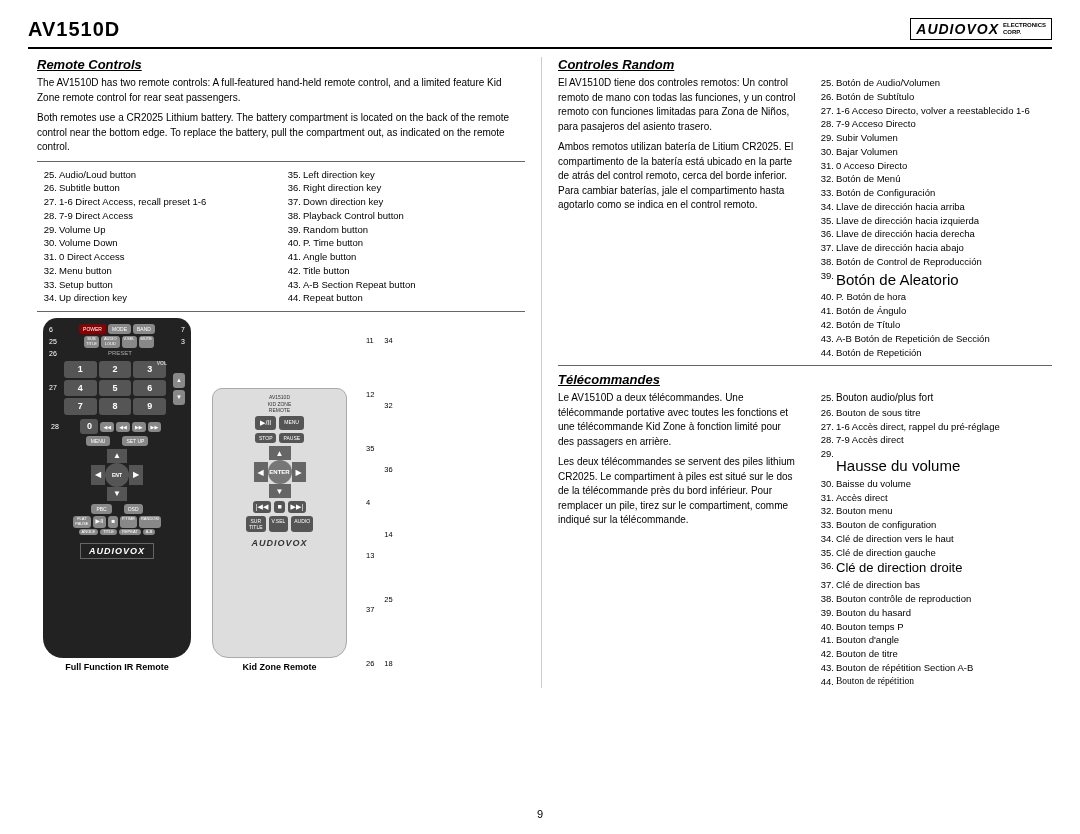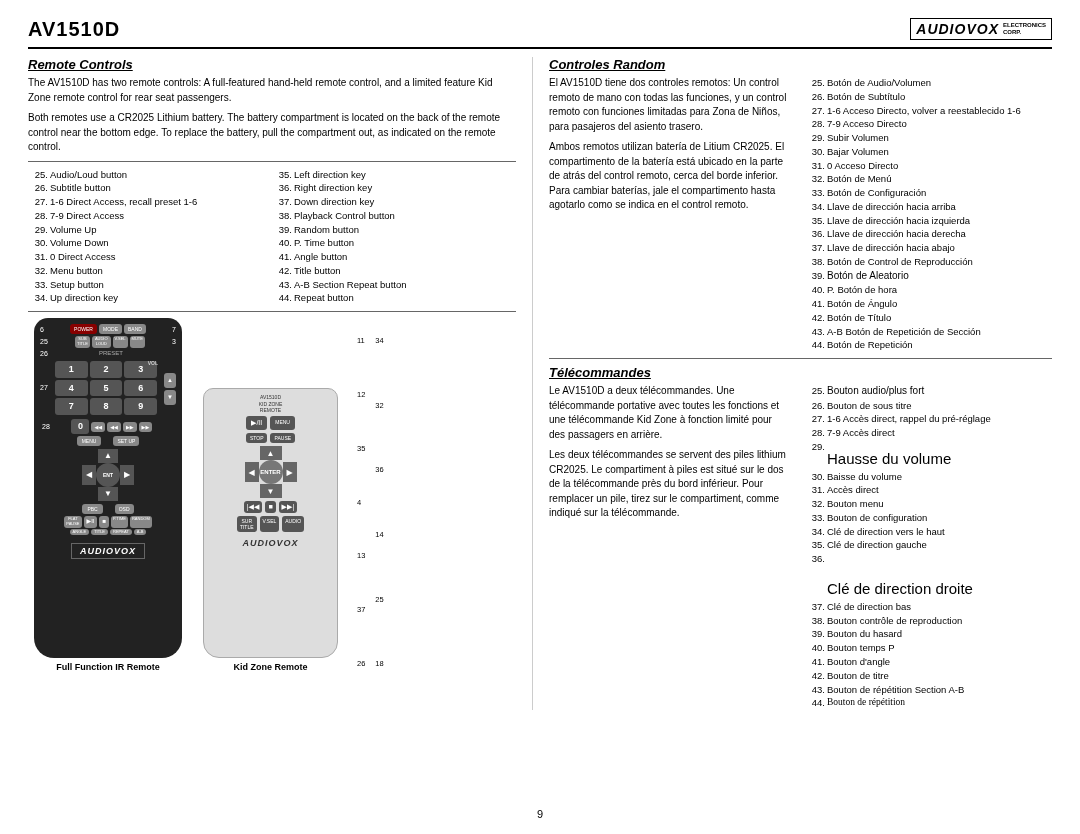--- a/index.html
+++ b/index.html
@@ -51,20 +51,21 @@
       gap: 0;
       width: 100%;
     }
 
     
     .left-col {
       width: 505px;
       flex-shrink: 0;
       padding-right: 16px;
       border-right: 1px solid #ccc;
+      margin-left: 9px;
     }
     
     .right-col {
       width: 545px;
       padding-left: 16px;
     }
 
     .section-title {
       font-size: 13px;
       font-weight: bold;
@@ -613,21 +614,21 @@
           <div class="num-item">
               <span class="num">37.</span>
               <span class="label" style="font-size:9.5px;">Llave de dirección hacia abajo</span>
             </div>
           <div class="num-item">
               <span class="num">38.</span>
               <span class="label" style="font-size:9.5px;">Botón de Control de Reproducción</span>
             </div>
           <div class="num-item">
               <span class="num">39.</span>
-              <span class="label" style="font-size:10px;">Botón de Aleatorio</span>
+              <span class="label" style="font-size:15px;">Botón de Aleatorio</span>
             </div>
           <div class="num-item">
               <span class="num">40.</span>
               <span class="label" style="font-size:9.5px;">P. Botón de hora</span>
             </div>
           <div class="num-item">
               <span class="num">41.</span>
               <span class="label" style="font-size:9.5px;">Botón de Ángulo</span>
             </div>
           <div class="num-item">
@@ -693,21 +694,21 @@
           <div class="num-item">
               <span class="num">34.</span>
               <span class="label" style="font-size:9.5px;">Clé de direction vers le haut</span>
             </div>
           <div class="num-item">
               <span class="num">35.</span>
               <span class="label" style="font-size:9.5px;">Clé de direction gauche</span>
             </div>
           <div class="num-item">
               <span class="num">36.</span>
-              <span class="label" style="font-size:15px;margin-top:26px;">Clé de direction droite</span>
+              <span class="label" style="font-size:13px;">Clé de direction droite</span>
             </div>
           <div class="num-item">
               <span class="num">37.</span>
               <span class="label" style="font-size:9.5px;">Clé de direction bas</span>
             </div>
           <div class="num-item">
               <span class="num">38.</span>
               <span class="label" style="font-size:9.5px;">Bouton contrôle de reproduction</span>
             </div>
           <div class="num-item">

